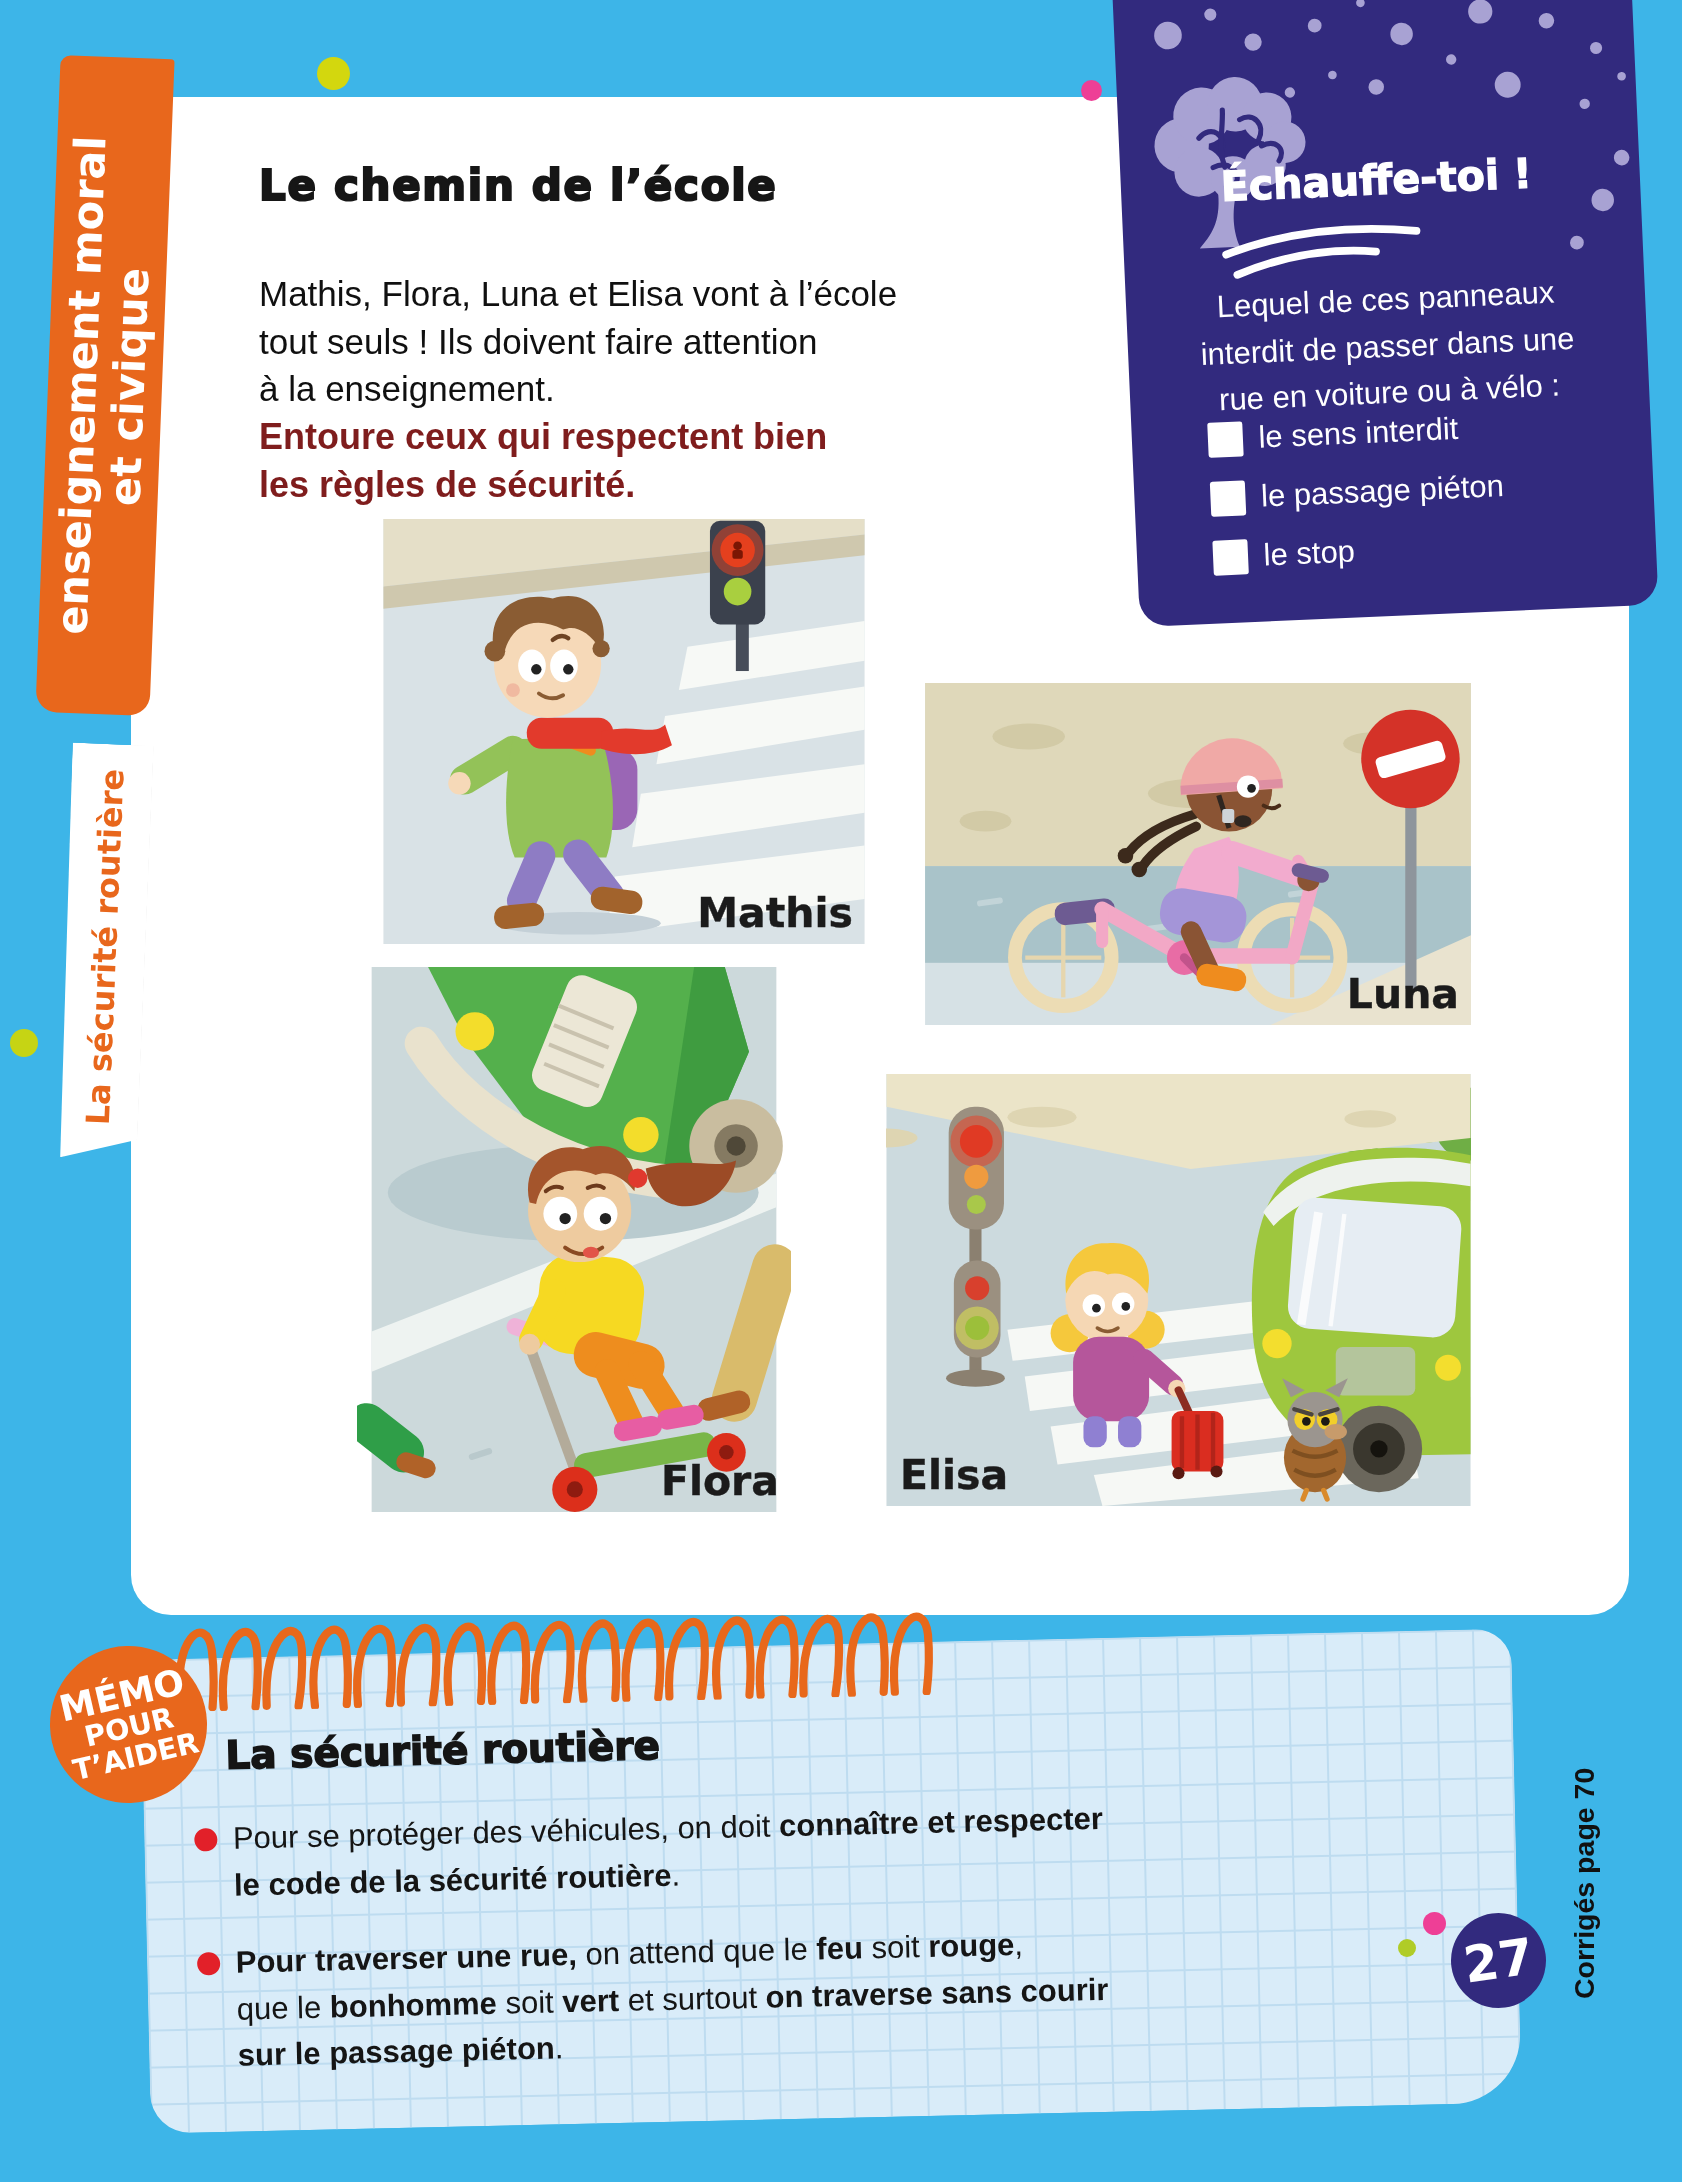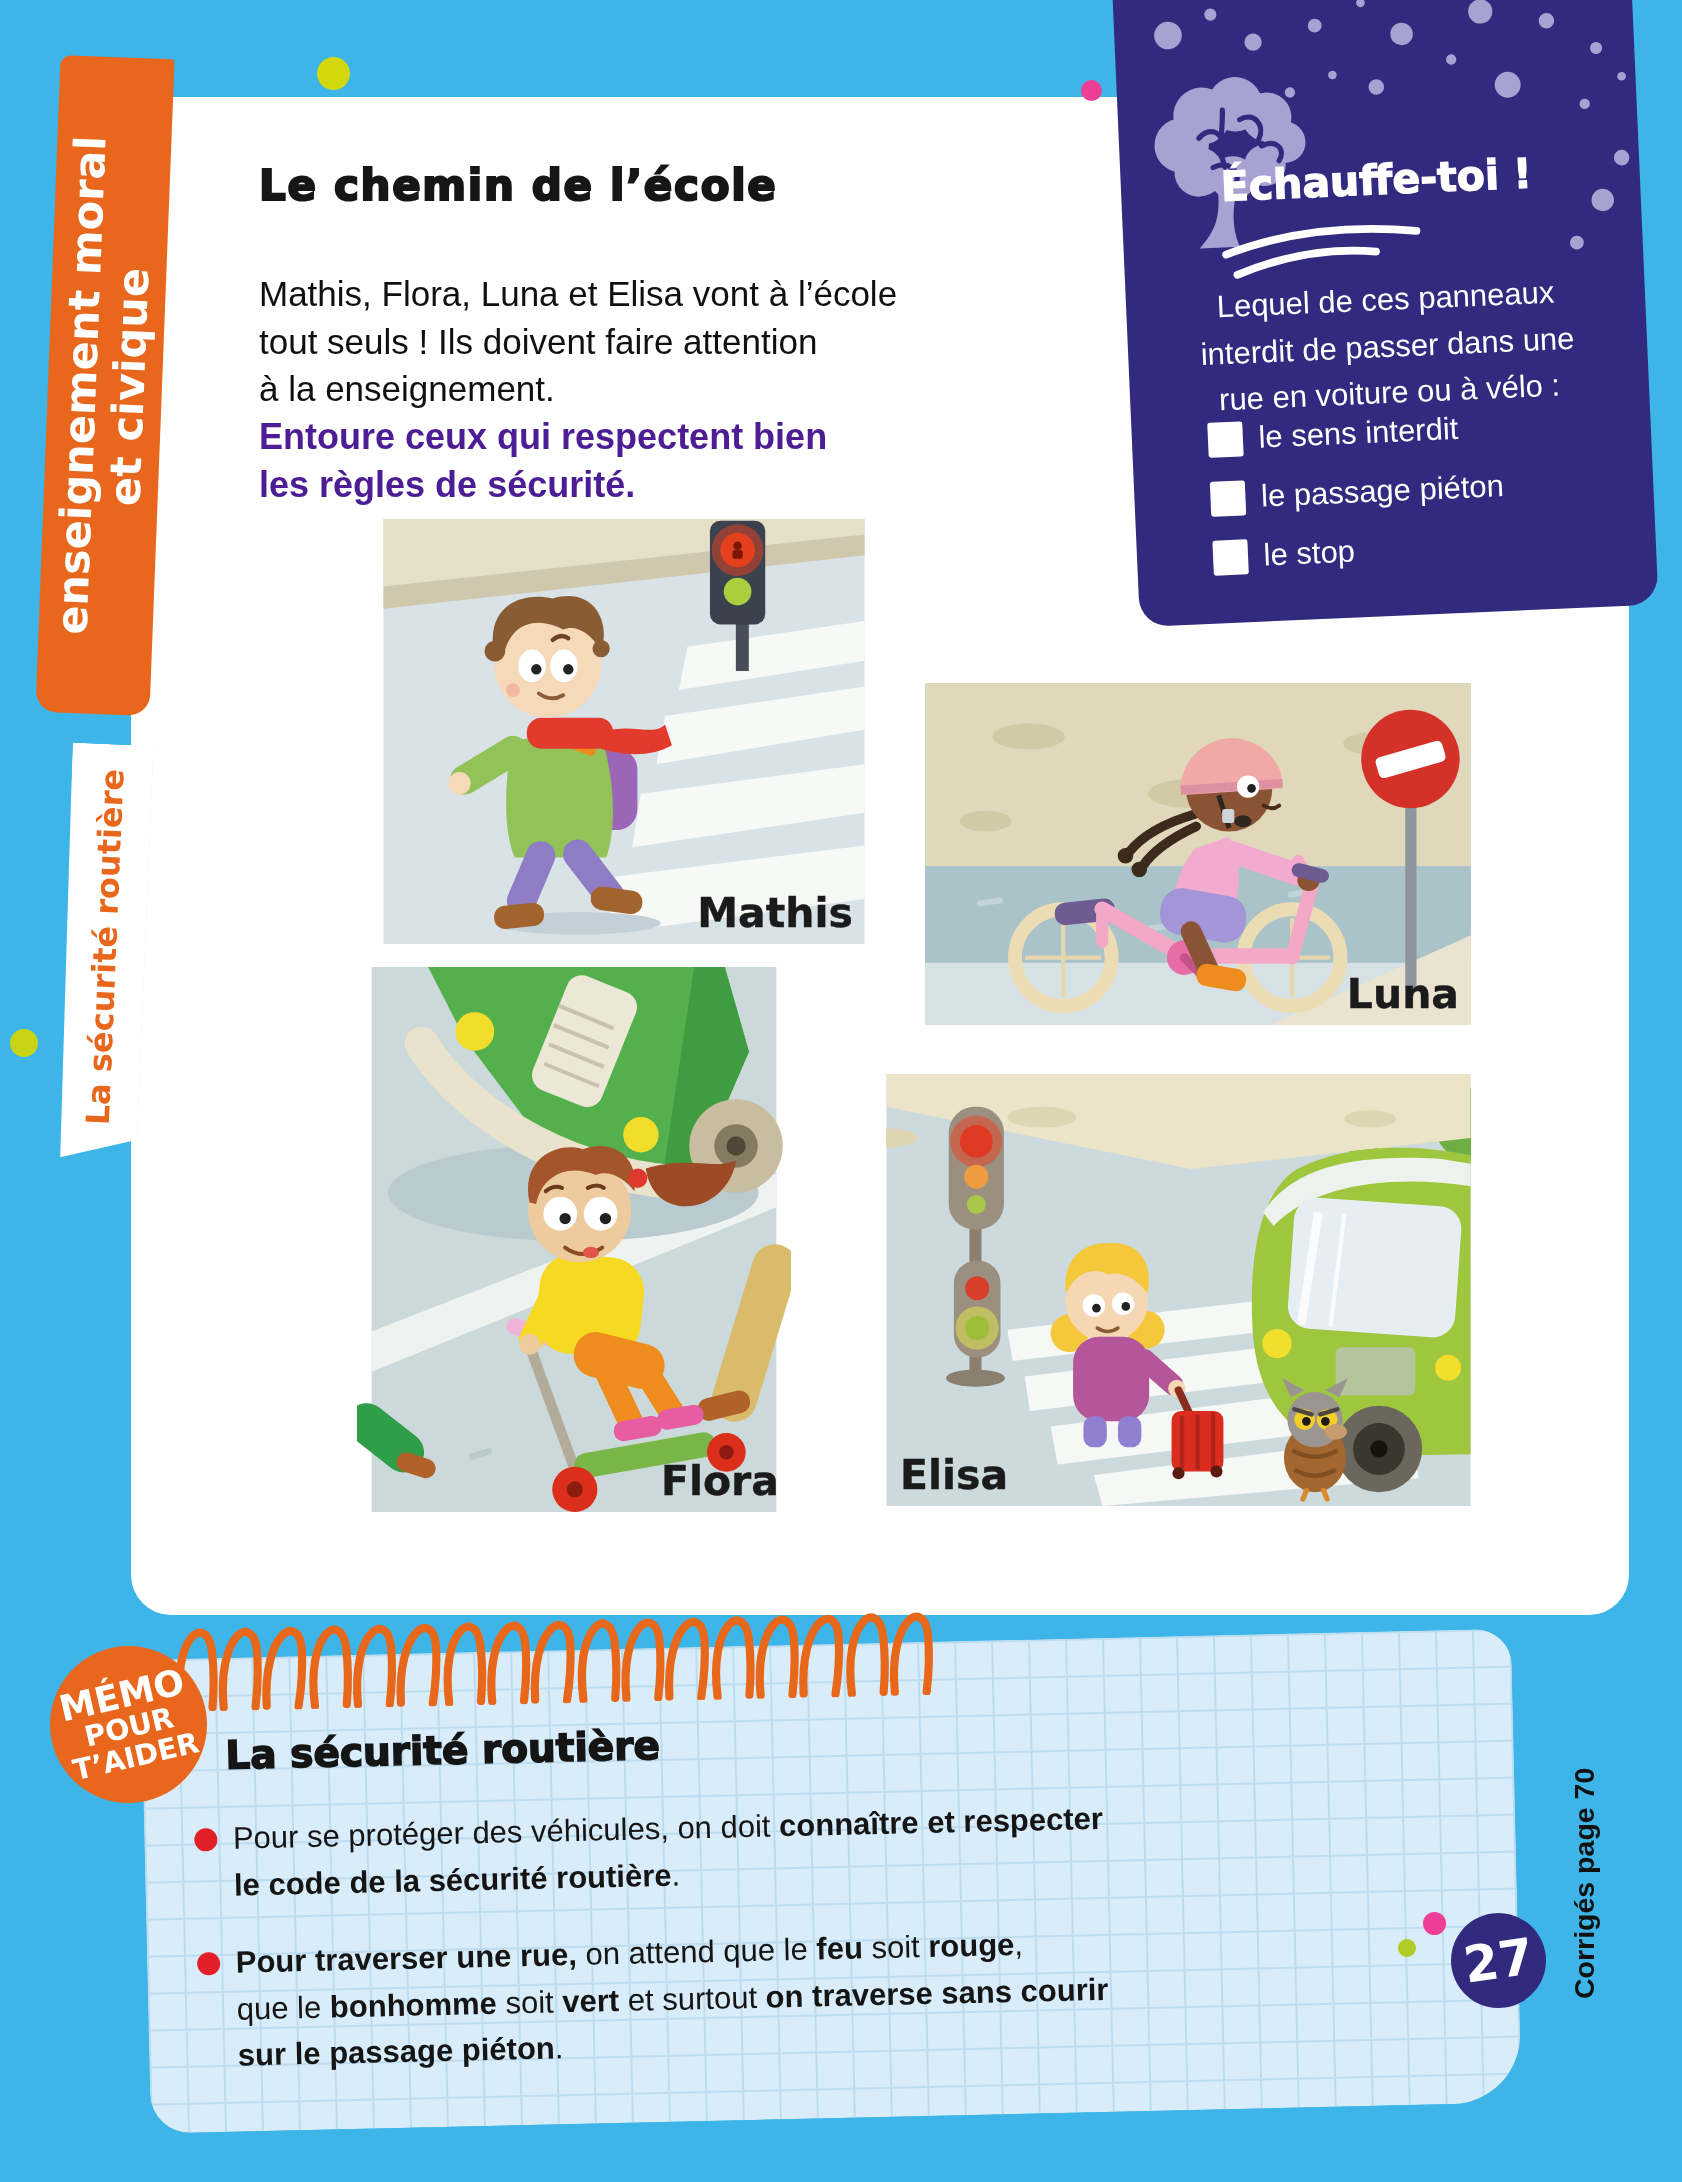--- a/index.html
+++ b/index.html
@@ -25,21 +25,21 @@
           box-shadow:0 1.7px 3.5px rgba(0,0,0,.15);}
   .theme-text{position:absolute;left:50%;top:49%;transform:translate(-50%,-50%) rotate(-90deg);
           color:#e8671c;font-weight:bold;font-size:32px;white-space:nowrap;
           font-family:"DejaVu Sans",sans-serif;}
   
   .title{position:absolute;left:259px;top:149px;z-index:2;color:#161616;
          font-family:"DejaVu Sans",sans-serif;font-weight:bold;font-size:42px;
          letter-spacing:1.7px;margin-top:12px;-webkit-text-stroke:2.2px #161616;}
   .intro{position:absolute;left:259px;top:254px;z-index:2;color:#101010;
          font-size:35px;line-height:1.36;margin-top:16px;}
-  .instruction{position:absolute;left:259px;top:413px;z-index:2;color:#4c1d95;
+  .instruction{position:absolute;left:259px;top:413px;z-index:2;color:#7f1d1d;
          font-weight:bold;font-size:36px;line-height:1.32;}
   
   .warmup{position:absolute;left:1126px;top:-17.3px;width:519px;height:633px;
           background:#322a7e;border-radius:5.2px 5.2px 29px 29px;
           transform:rotate(-2.5deg);z-index:5;overflow:hidden;}
   .warmup-title{position:absolute;left:100px;top:173px;color:#fff;
           font-family:"DejaVu Sans",sans-serif;font-weight:bold;font-size:41px;
           -webkit-text-stroke:1.3px #fff;white-space:nowrap;}
   .warmup-question{position:absolute;left:8.6px;right:8.6px;top:294px;color:#fff;
           text-align:center;font-size:31px;line-height:1.5;}

